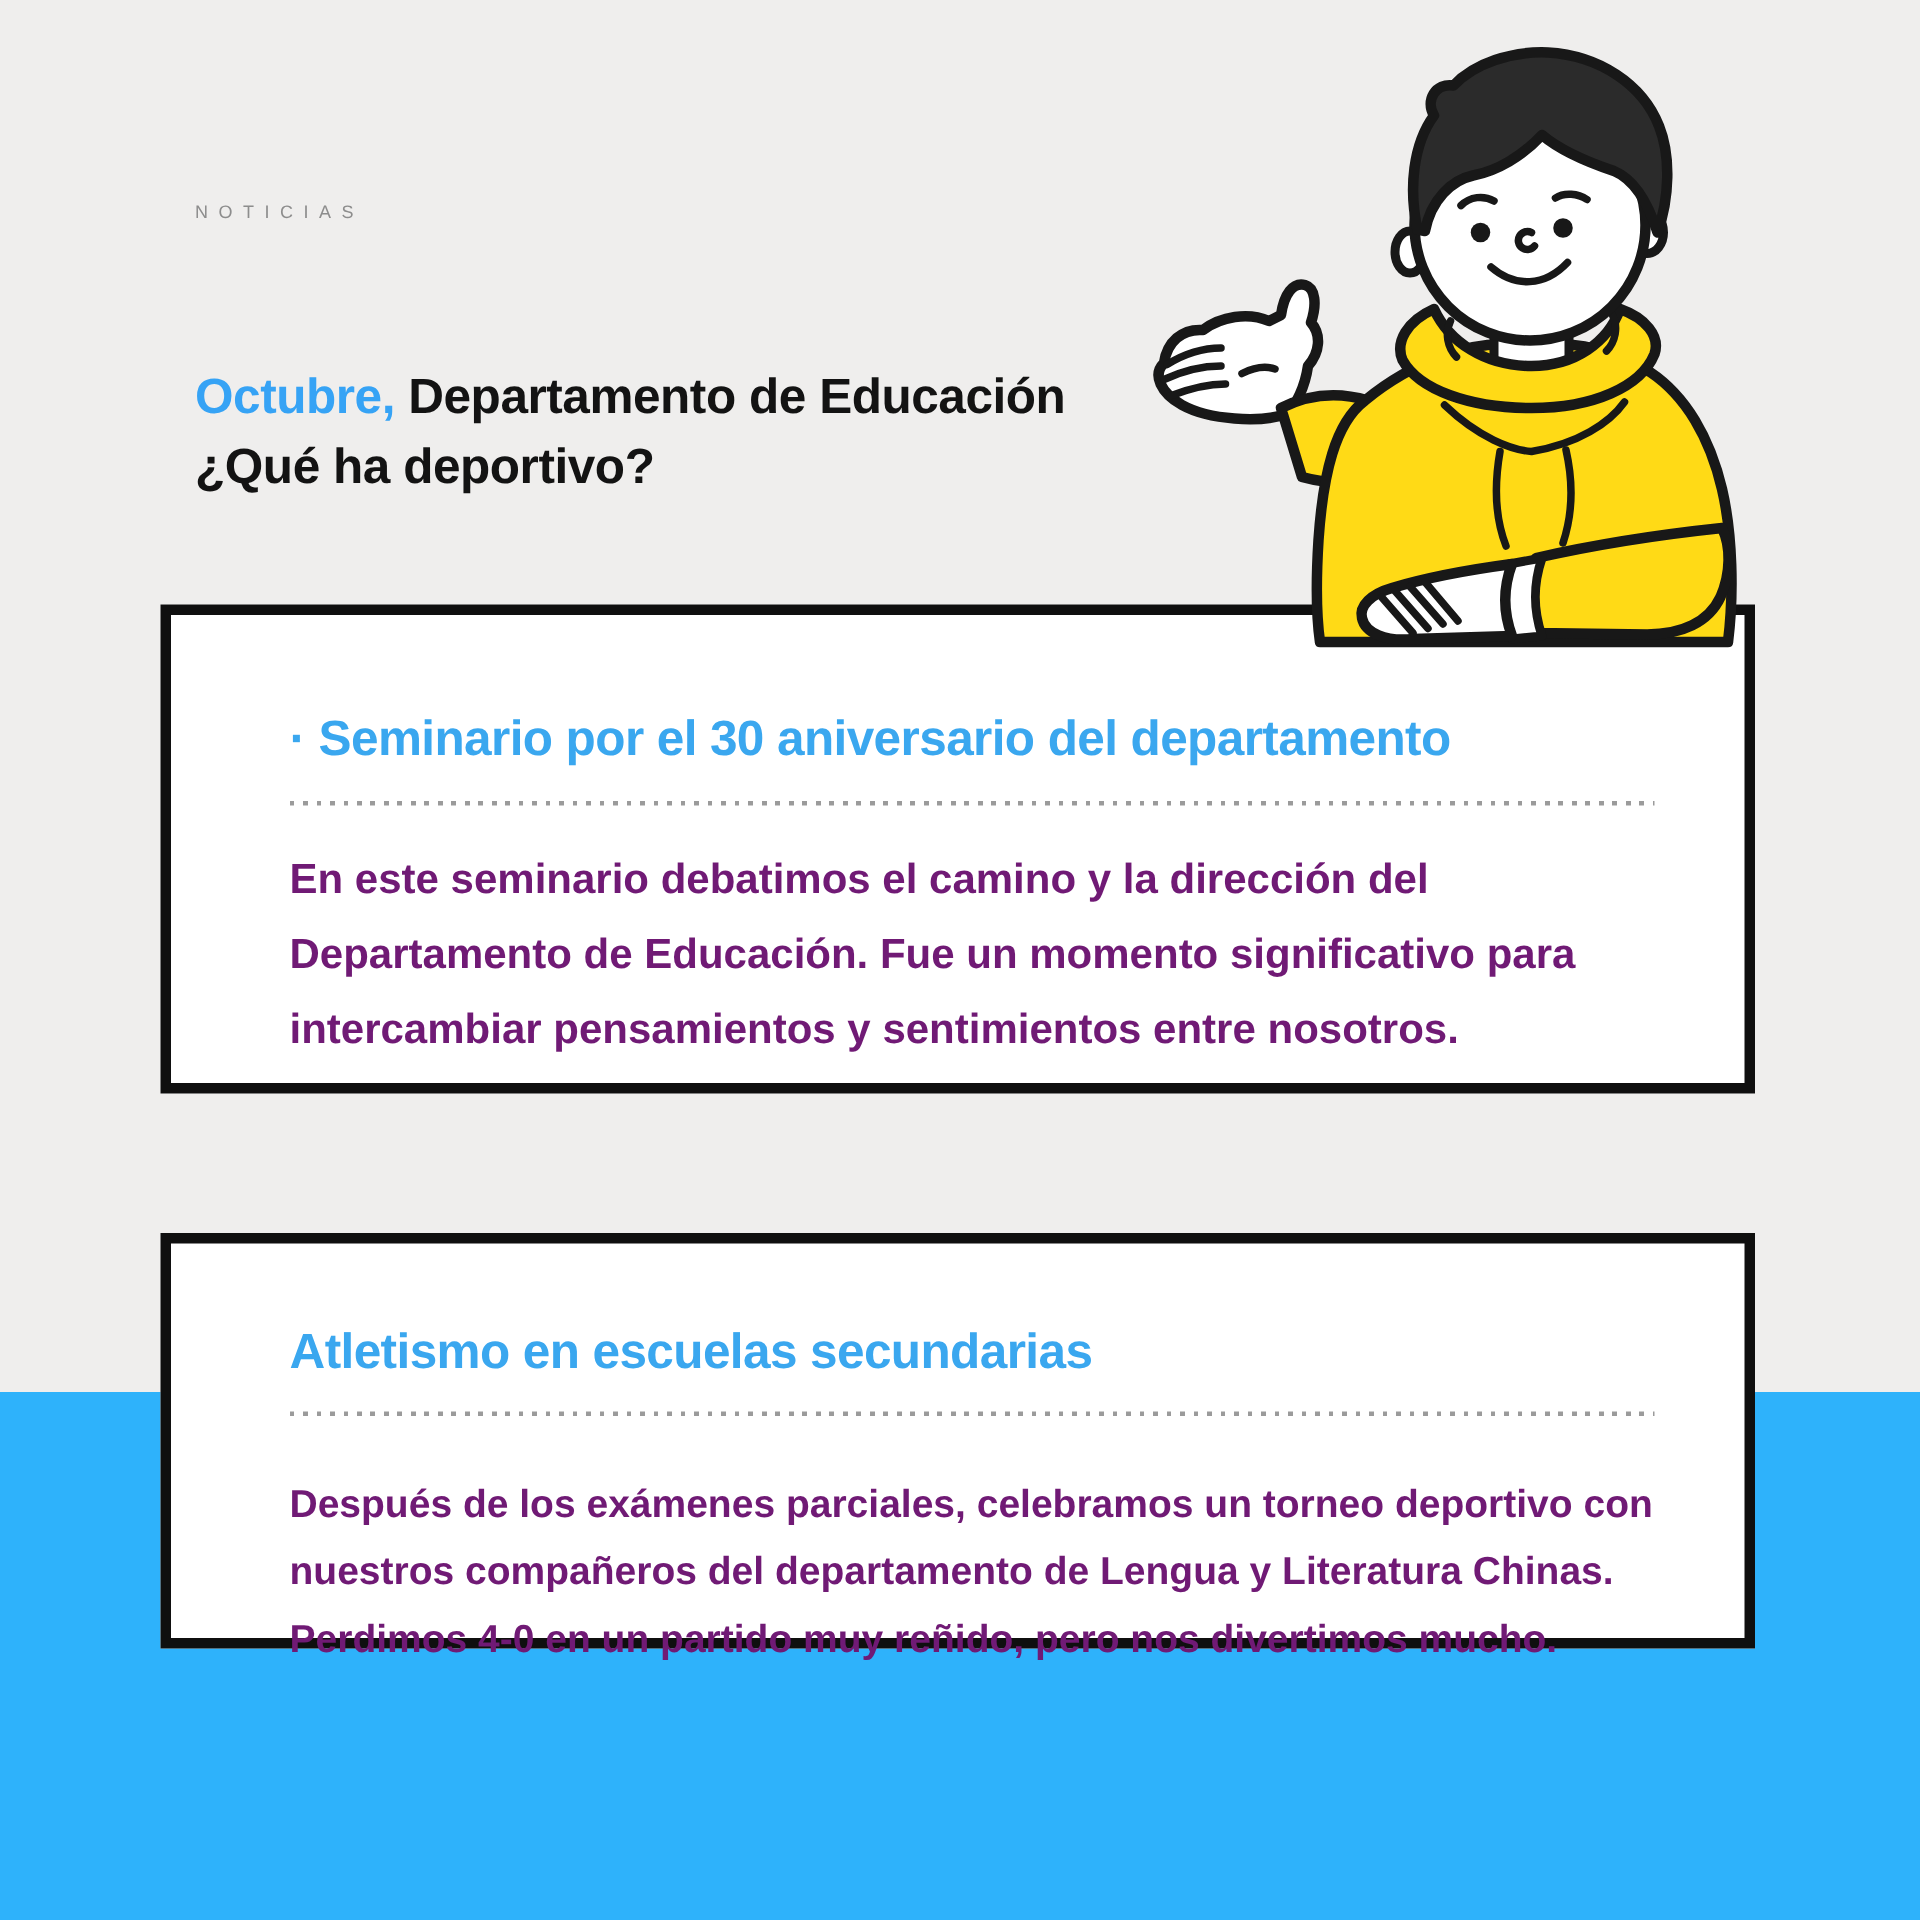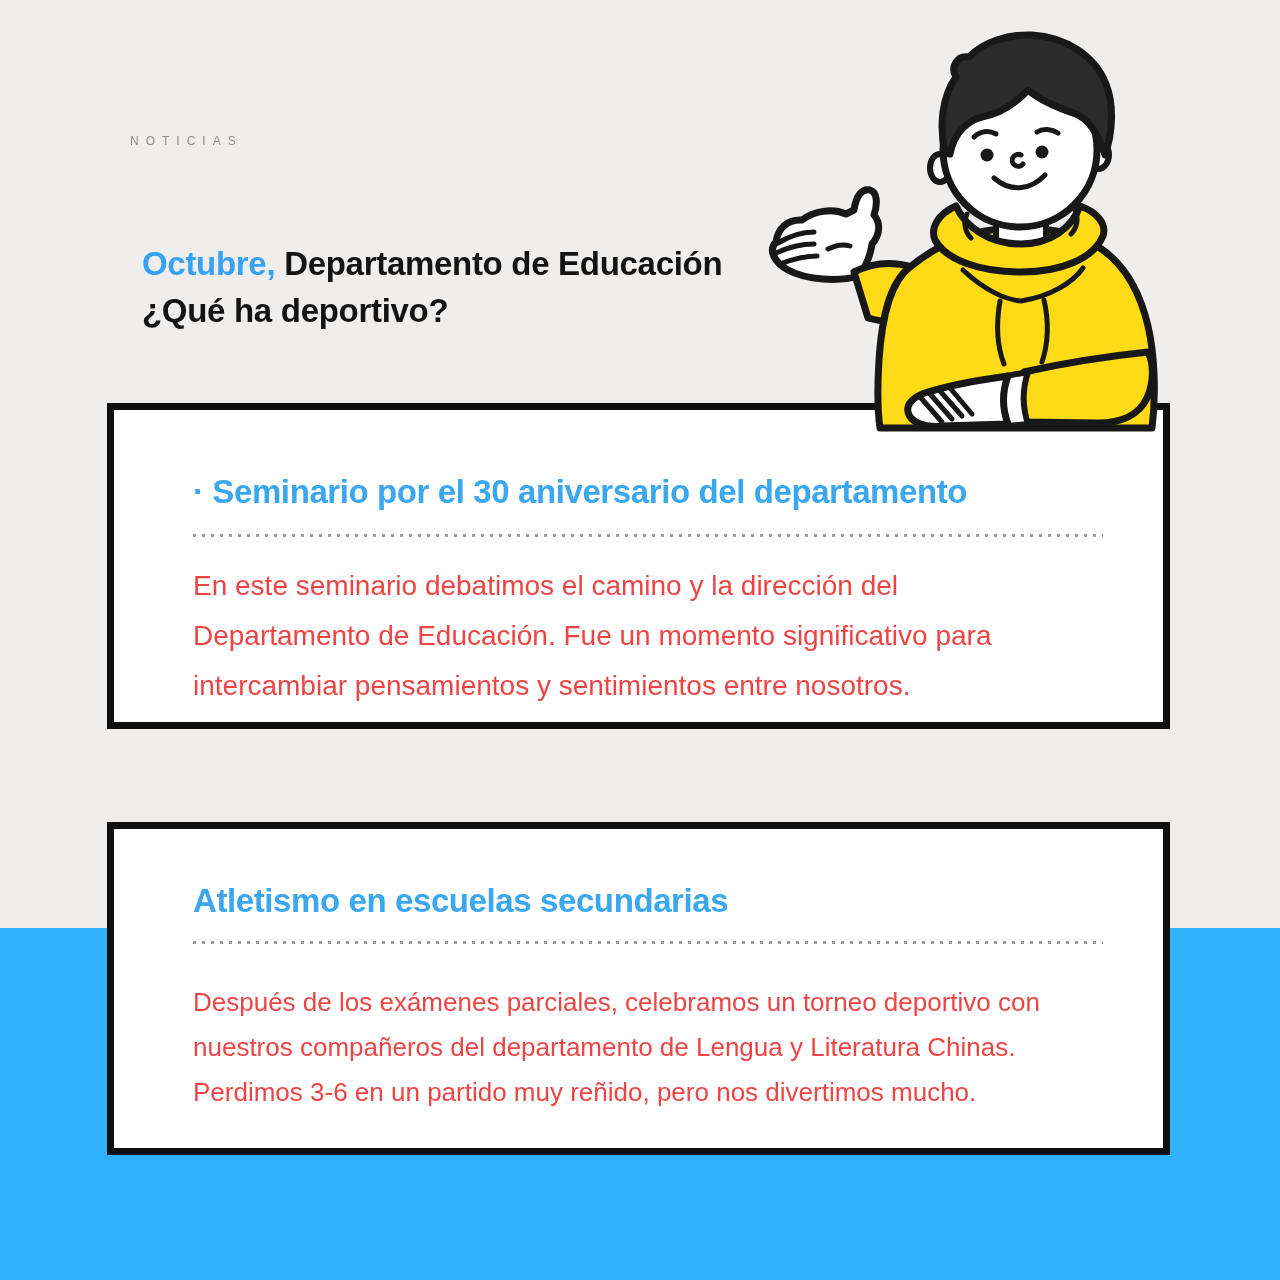--- a/index.html
+++ b/index.html
@@ -13,46 +13,46 @@
   .bg-bottom {
     position:absolute; left:0; top:928px; width:1280px; height:352px;
     background:#2eb2fb; z-index:0;
   }
   .kicker {
     position:absolute; left:130px; top:134px;
     font-size:12px; letter-spacing:7px; color:#8d8d8d; font-weight:400;
     z-index:2;
   }
   .title {
-    position:absolute; left:142px; top:240px;
+    position:absolute; left:130px; top:240px;
     font-size:33px; font-weight:bold; color:#131313; line-height:47px;
     letter-spacing:-0.3px; z-index:2;
   }
   .title .hl { color:#36a3f5; }
   .card {
     position:absolute; left:107px; width:1063px;
     background:#ffffff; border:7px solid #0f0f0f;
     padding:0 60px 0 79px; z-index:1;
   }
   .card-1 { top:403px; height:326px; }
-  .card-2 { top:822px; height:333px; }
+  .card-2 { top:822px; height:277px; }
   .card h2 {
     font-size:33px; font-weight:bold; color:#3aa7ef;
     letter-spacing:-0.4px; line-height:40px;
   }
   .card-1 h2 { margin-top:62px; }
   .card-2 h2 { margin-top:52px; }
   .dotline {
     height:3px; margin-top:22px;
     background:repeating-linear-gradient(to right,
       #9b9b9b 0, #9b9b9b 3px, transparent 3px, transparent 9px);
   }
   .card-2 .dotline { margin-top:20px; }
   .card p {
-    white-space:pre-line; color:#ef4444; font-weight:400;
+    white-space:pre-line; color:#701a75; font-weight:700;
   }
   .card-1 p { margin-top:24px; font-size:28px; line-height:50px; }
   .card-2 p { margin-top:36px; font-size:26px; line-height:45px; }
   .character {
     position:absolute; left:758px; top:20px; width:442px; height:425px;
     z-index:5;
   }
 </style>
 </head>
 <body>
@@ -132,14 +132,14 @@
   <p>En este seminario debatimos el camino y la dirección del
 Departamento de Educación. Fue un momento significativo para
 intercambiar pensamientos y sentimientos entre nosotros.</p>
 </div>
 
 <div class="card card-2">
   <h2>Atletismo en escuelas secundarias</h2>
   <div class="dotline"></div>
   <p>Después de los exámenes parciales, celebramos un torneo deportivo con
 nuestros compañeros del departamento de Lengua y Literatura Chinas.
-Perdimos 3-6 en un partido muy reñido, pero nos divertimos mucho.</p>
+Perdimos 4-0 en un partido muy reñido, pero nos divertimos mucho.</p>
 </div>
 
 </body></html>

